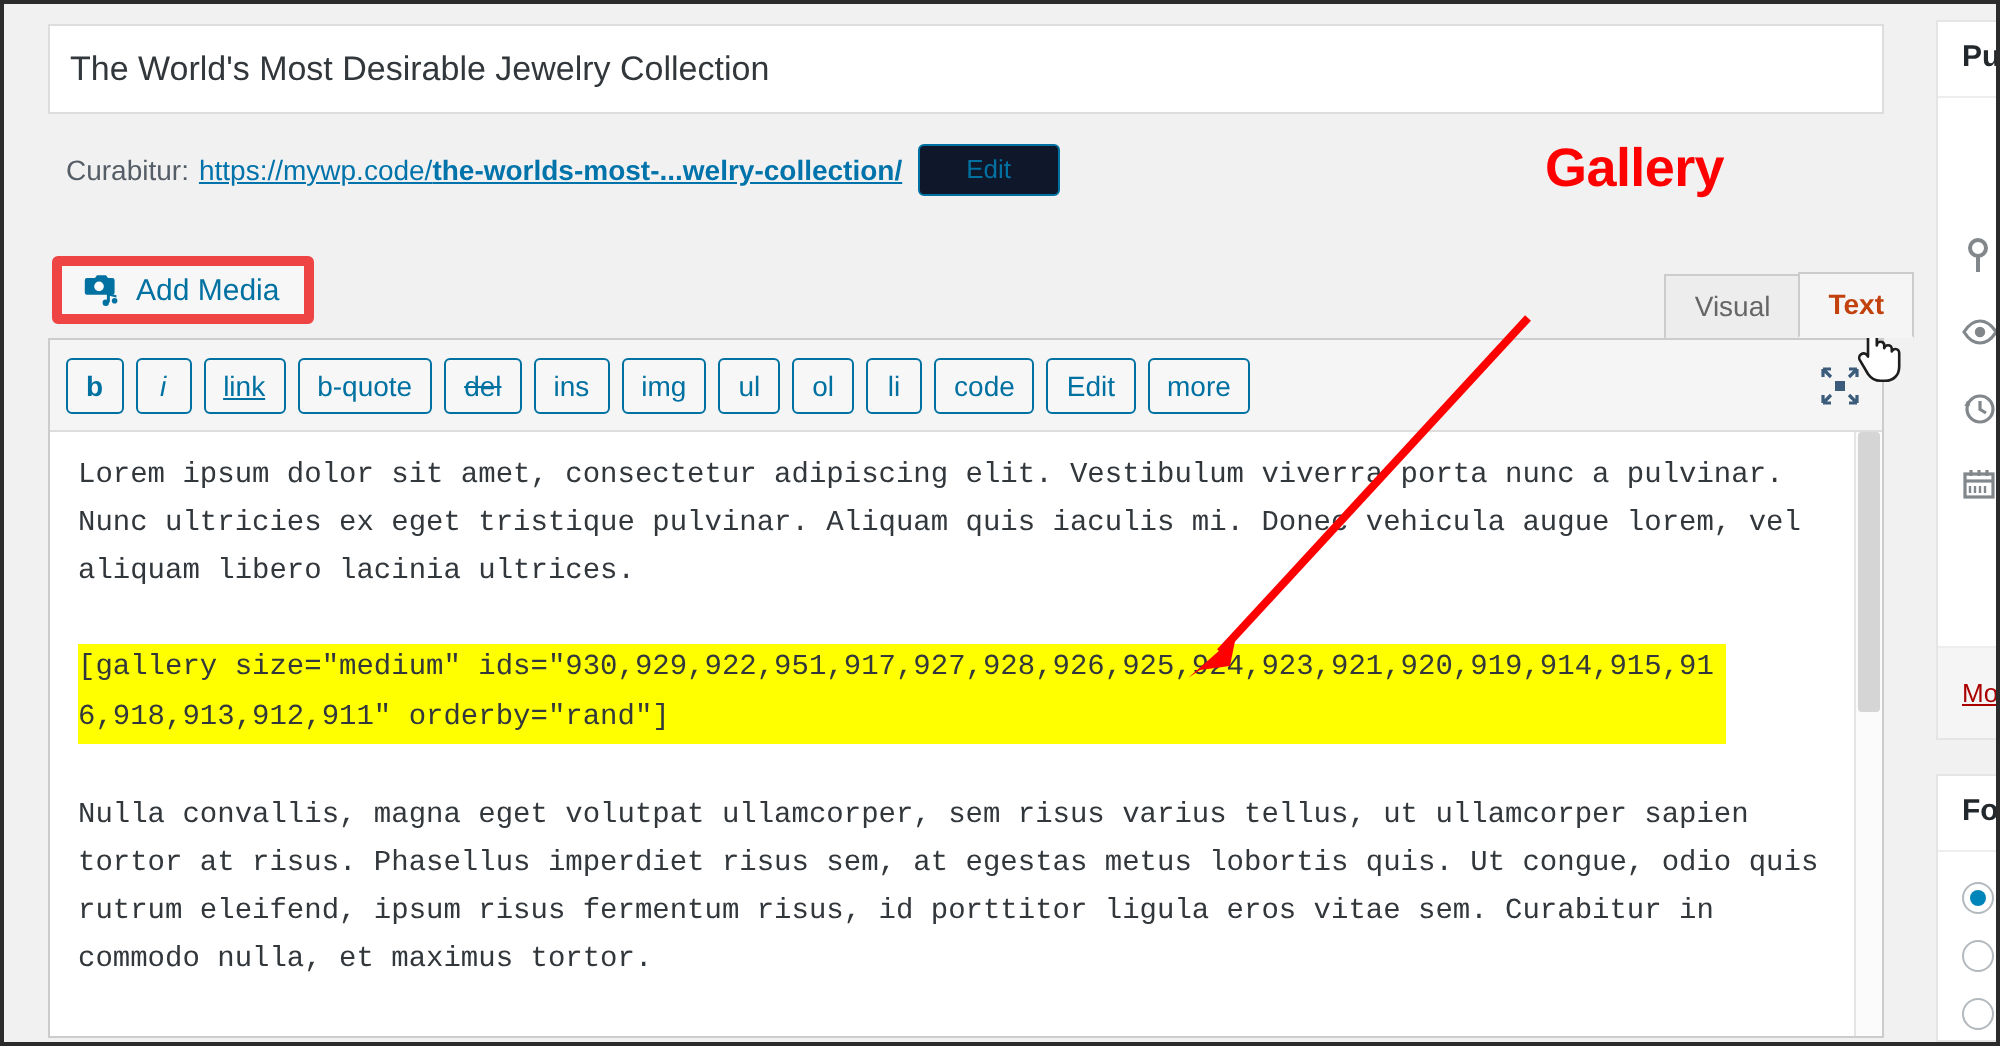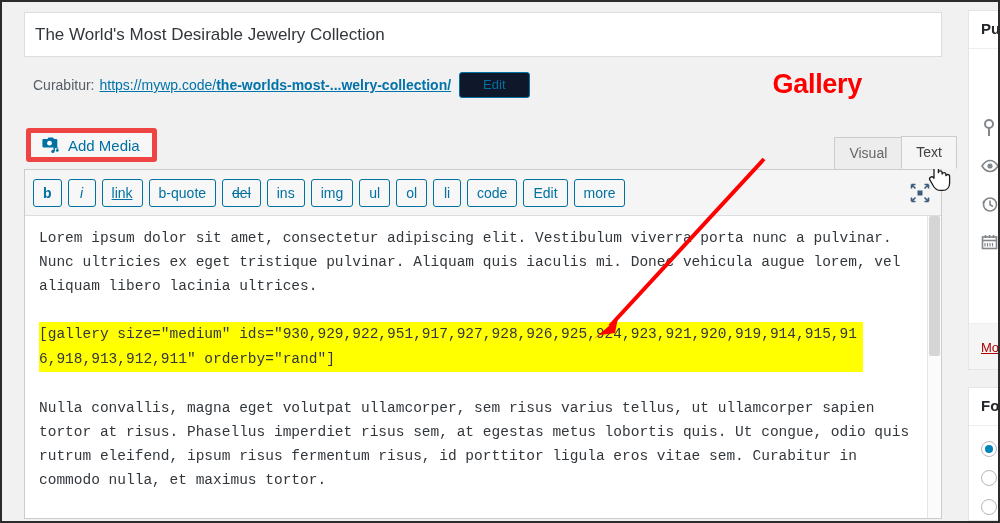--- a/index.html
+++ b/index.html
@@ -109,24 +109,24 @@
     background: #ededed;
     color: #666;
     font-size: 14px;
     padding: 6px 14px 7px;
     margin-left: -1px;
     cursor: pointer;
     line-height: 18px;
   }
   .tab.active {
     background: #f5f5f5;
-    color: #404040;
+    color: #c2410c;
     border-color: #ccc;
     border-bottom: 1px solid #f5f5f5;
-    position: relative; z-index: 2;
+    position: relative; z-index: 2; font-weight: bold;
   }
 
   
   .editor-box {
     position: absolute;
     left: 22px; top: 167px;
     width: 918px; height: 350px;
     background: #f5f5f5;
     border: 1px solid #ccc;
   }

